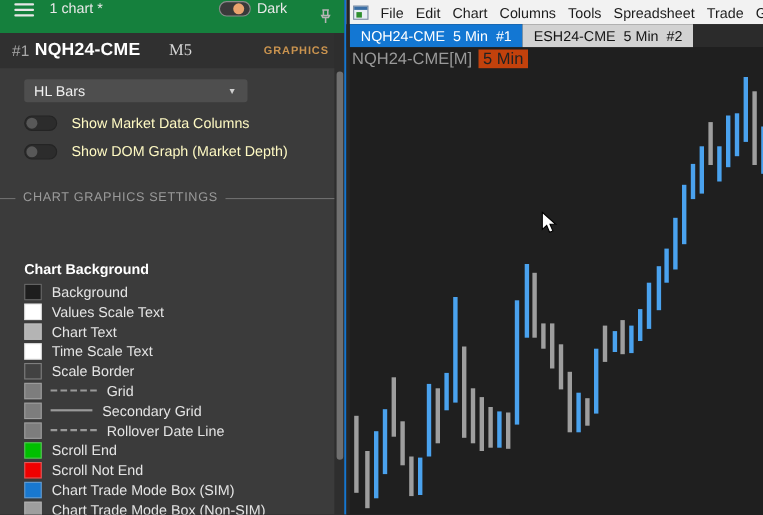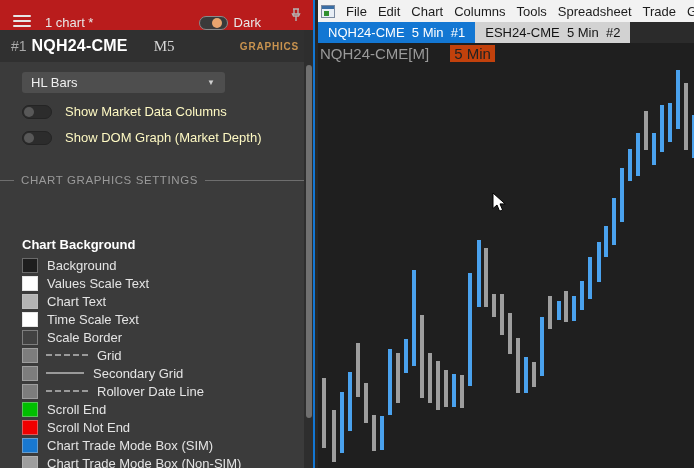--- a/index.html
+++ b/index.html
@@ -4,21 +4,21 @@
 <style>
   * { margin:0; padding:0; box-sizing:border-box; }
   html,body { background:#1e1e1e; }
   .app {
     position:relative; width:694px; height:468px; overflow:hidden;
     font-family:"Liberation Sans", sans-serif; background:#3b3b3b;
   }
 
   
   .sidebar { position:absolute; left:0; top:0; width:313px; height:468px; background:#3b3b3b; }
-  .topbar { position:absolute; left:0; top:0; width:313px; height:30px; background:#b91c1c; display:flex; align-items:flex-end; }
+  .topbar { position:absolute; left:0; top:0; width:313px; height:30px; background:#15803d; display:flex; align-items:flex-start; }
   .hamburger { width:18px; margin-left:13px; cursor:pointer; }
   .hamburger span { display:block; height:2px; background:#e6e6e6; margin:3px 0; border-radius:1px; }
   .topbar-title { color:#e8e8e8; font-size:13px; margin-left:14px; }
   .dark-toggle-wrap { position:absolute; right:52px; display:flex; align-items:center; gap:6px; }
   .dark-toggle { width:29px; height:14px; border-radius:8px; background:#3a3a3a; border:1px solid #8a8a8a; position:relative; cursor:pointer; }
   .dark-toggle .knob { position:absolute; top:1px; left:12px; width:10px; height:10px; border-radius:50%; background:#e9a46e; }
   .dark-label { color:#e8e8e8; font-size:13px; }
   .pin-icon { position:absolute; right:11px; top:8px; cursor:pointer; }
 
   .panel-header { position:absolute; left:0; top:30px; width:313px; height:32px; background:#303030; display:flex; align-items:center; }
@@ -65,21 +65,21 @@
   .app-icon::before { content:""; position:absolute; left:0; top:0; right:0; height:3px; background:#3a6ea5; }
   .app-icon::after { content:""; position:absolute; left:2px; top:5px; width:5px; height:5px; background:#2f8f2f; }
   .menu-item { color:#1c1c1c; font-size:13px; cursor:pointer; }
 
   .tabbar { position:absolute; left:0; top:22px; width:379px; height:21px; background:#2b2b2b; display:flex; padding-left:3px; }
   .tab { display:flex; align-items:center; padding:0 10px; font-size:13px; white-space:pre; cursor:pointer; }
   .tab.active { background:#1377d3; color:#ffffff; }
   .tab.inactive { background:#d2d2d2; color:#141414; }
 
   .chart-area { position:absolute; left:1px; top:43px; right:0; bottom:0; background:#1f1f1f; cursor:crosshair; }
-  .chart-title { position:absolute; left:4px; top:2px; font-size:15px; color:#9a9a9a; display:flex; gap:21px; align-items:center; }
+  .chart-title { position:absolute; left:4px; top:2px; font-size:15px; color:#9a9a9a; display:flex; gap:6px; align-items:center; }
   .chart-period-chip { background:#c2410c; color:#222222; padding:0 4px; }
 
   .hlbar { position:absolute; width:4px; }
 
   .cursor { position:absolute; z-index:20; pointer-events:none; }
 </style>
 </head>
 <body>
 
 <div class="app">

